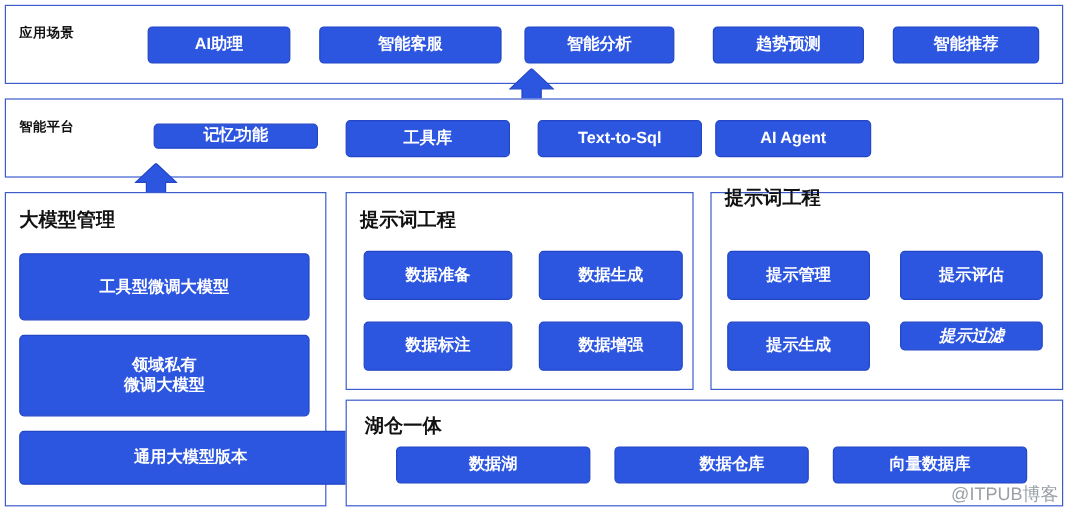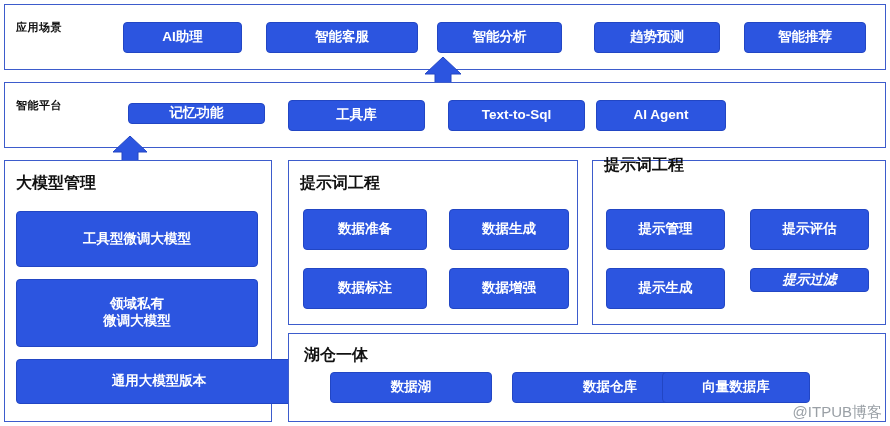--- a/index.html
+++ b/index.html
@@ -123,16 +123,16 @@
   <div class="chip" style="left:606px; top:209px; width:119px; height:41px;">提示管理</div>
   <div class="chip" style="left:750px; top:209px; width:119px; height:41px;">提示评估</div>
   <div class="chip" style="left:606px; top:268px; width:119px; height:41px;">提示生成</div>
   <div class="chip" style="left:750px; top:268px; width:119px; height:24px;font-style:italic;">提示过滤</div>
 
   <div class="panel" style="left:288px; top:333px; width:598px; height:89px;"></div>
   <div class="panel-title" style="left:304px; top:345px;">湖仓一体</div>
 
   <div class="chip" style="left:330px; top:372px; width:162px; height:31px;">数据湖</div>
   <div class="chip" style="left:512px; top:372px; width:162px; height:31px;padding-left:34px;">数据仓库</div>
-  <div class="chip" style="left:662px; top:372px; width:148px; height:31px;">向量数据库</div>
+  <div class="chip" style="left:694px; top:372px; width:162px; height:31px;">向量数据库</div>
 
   <div class="watermark">@ITPUB博客</div>
 </div>
 
 </body></html>

